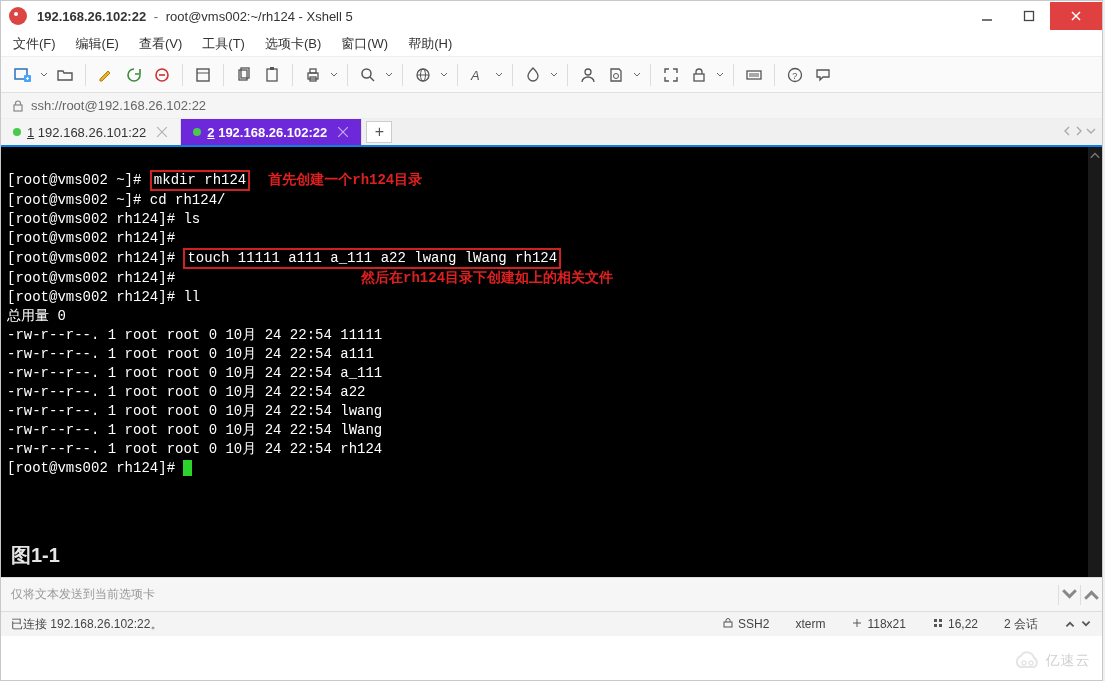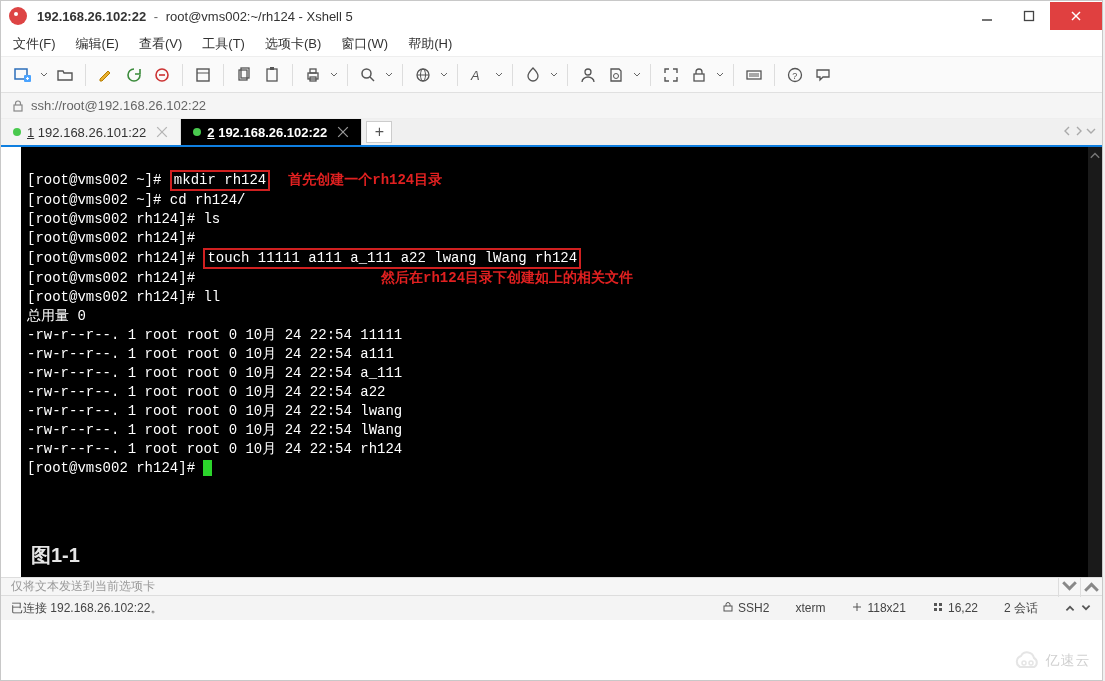--- a/index.html
+++ b/index.html
@@ -38,41 +38,41 @@
   .addrbar .url { color: #666; font-size: 13px; }
 
   
   .hintbar { height: 26px; background: #f3f3f3; display: flex; align-items: center; padding: 0 10px; gap: 8px; color: #777; border-bottom: 1px solid #e4e4e4; }
   .hintbar .arrow-icon { width: 16px; height: 16px; display:flex; align-items:center; justify-content:center; }
   .hintbar .close-hint { margin-left: auto; width: 18px; height: 18px; display: flex; align-items: center; justify-content: center; color: #999; }
 
   
   .tabrow { height: 28px; background: #f0f0f0; display: flex; align-items: stretch; border-bottom: 2px solid #0f7fe0; position: relative; }
   .sesstab { display: flex; align-items: center; padding: 0 12px; gap: 6px; font-size: 13px; border-right: 1px solid #ddd; position: relative; }
-  .sesstab.active { background: #000000; color: #fff; font-weight: bold; }
+  .sesstab.active { background: #6d28d9; color: #fff; font-weight: bold; }
   .sesstab.inactive { background: #f4f4f4; color: #333; }
   .status-dot { width: 8px; height: 8px; border-radius: 50%; background: #49c94e; flex-shrink: 0; }
   .tab-underline { text-decoration: underline; }
   .tab-close { width: 12px; height: 12px; display: flex; align-items: center; justify-content: center; opacity: 0.6; margin-left: 4px; }
   .newtab { width: 26px; display: flex; align-items: center; justify-content: center; color: #555; font-size: 16px; border: 1px solid #ccc; margin: 2px 0 2px 4px; background: #fff; }
   .tabscroll { margin-left: auto; display: flex; align-items: center; padding-right: 6px; gap: 2px; color: #aaa; }
   .tabscroll svg { width: 10px; height: 10px; }
 
   
-  .terminal-wrap { position: relative; height: 430px; background: #000; overflow: hidden; margin-left: 20px; }
+  .terminal-wrap { position: relative; height: 430px; background: #000; overflow: hidden; }
   .terminal { font-family: "Consolas","Courier New",monospace; font-size: 14px; line-height: 19px; color: #fff; padding: 4px 6px; white-space: pre; position: relative; }
   .hlbox { border: 2px solid #d02020; padding: 0 2px; display: inline-block; line-height: 17px; }
   .redlabel { color: #e02020; font-weight: bold; margin-left: 18px; }
   .cursor { display: inline-block; width: 9px; height: 16px; background: #2bd42b; vertical-align: text-bottom; }
   .figlabel { color: #e5e5e5; font-weight: bold; position: absolute; left: 10px; bottom: 8px; font-size: 20px; }
   .term-scroll { position: absolute; right: 0; top: 0; width: 14px; height: 100%; background: #1a1a1a; }
   .term-scroll-up, .term-scroll-down { height: 16px; display:flex; align-items:center; justify-content:center; color:#777; }
 
   
-  .inputline { height: 19px; background: #f6f6f6; display: flex; align-items: center; border-top: 1px solid #ddd; border-bottom: 1px solid #ddd; }
+  .inputline { height: 35px; background: #f6f6f6; display: flex; align-items: center; border-top: 1px solid #ddd; border-bottom: 1px solid #ddd; }
   .inputline .txt { color: #999; font-size: 12px; padding-left: 10px; flex: 1; }
   .inputline .btn { width: 22px; height: 20px; border-left: 1px solid #ddd; display:flex; align-items:center; justify-content:center; color:#888; }
 
   
   .statusbar { height: 24px; display: flex; align-items: center; padding: 0 10px; gap: 26px; background: #f4f4f4; font-size: 12px; color: #444; }
   .statusbar .spacer { flex: 1; }
   .status-seg { display: flex; gap: 4px; }
   .status-seg svg { width: 12px; height: 12px; }
   .kv { white-space: nowrap; }
 

